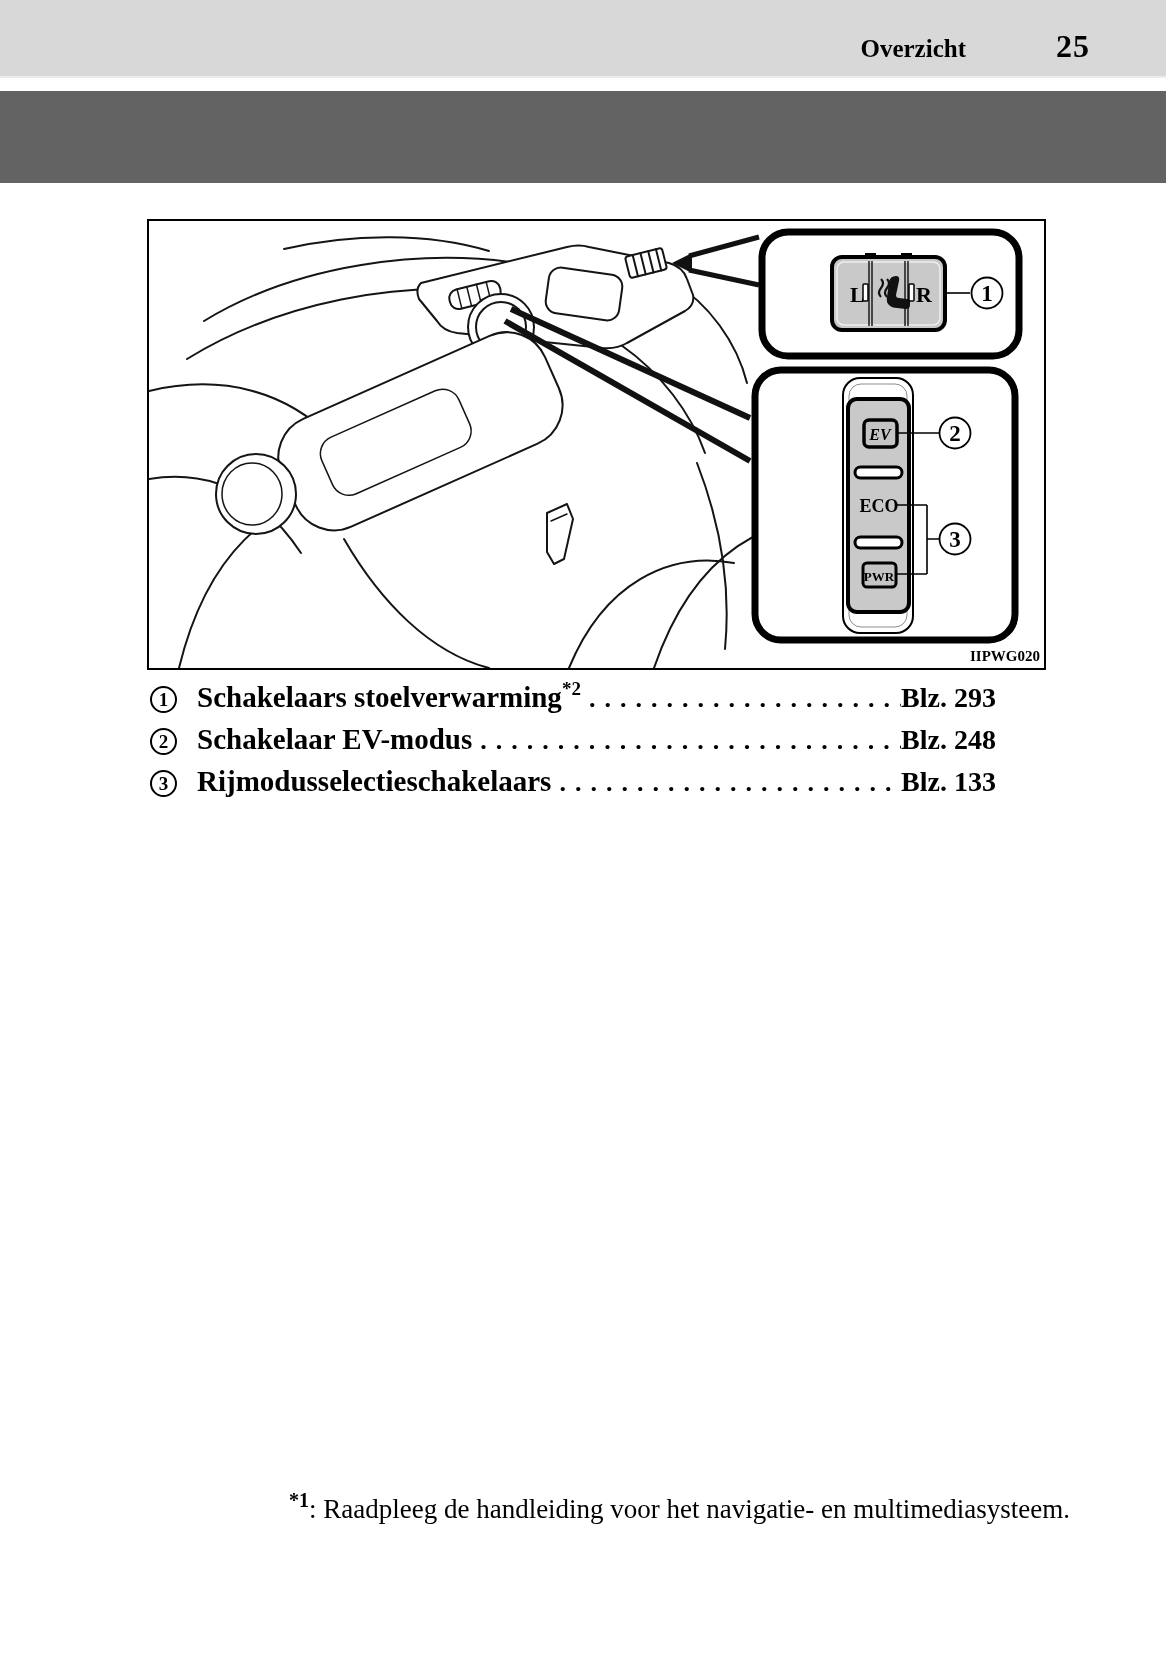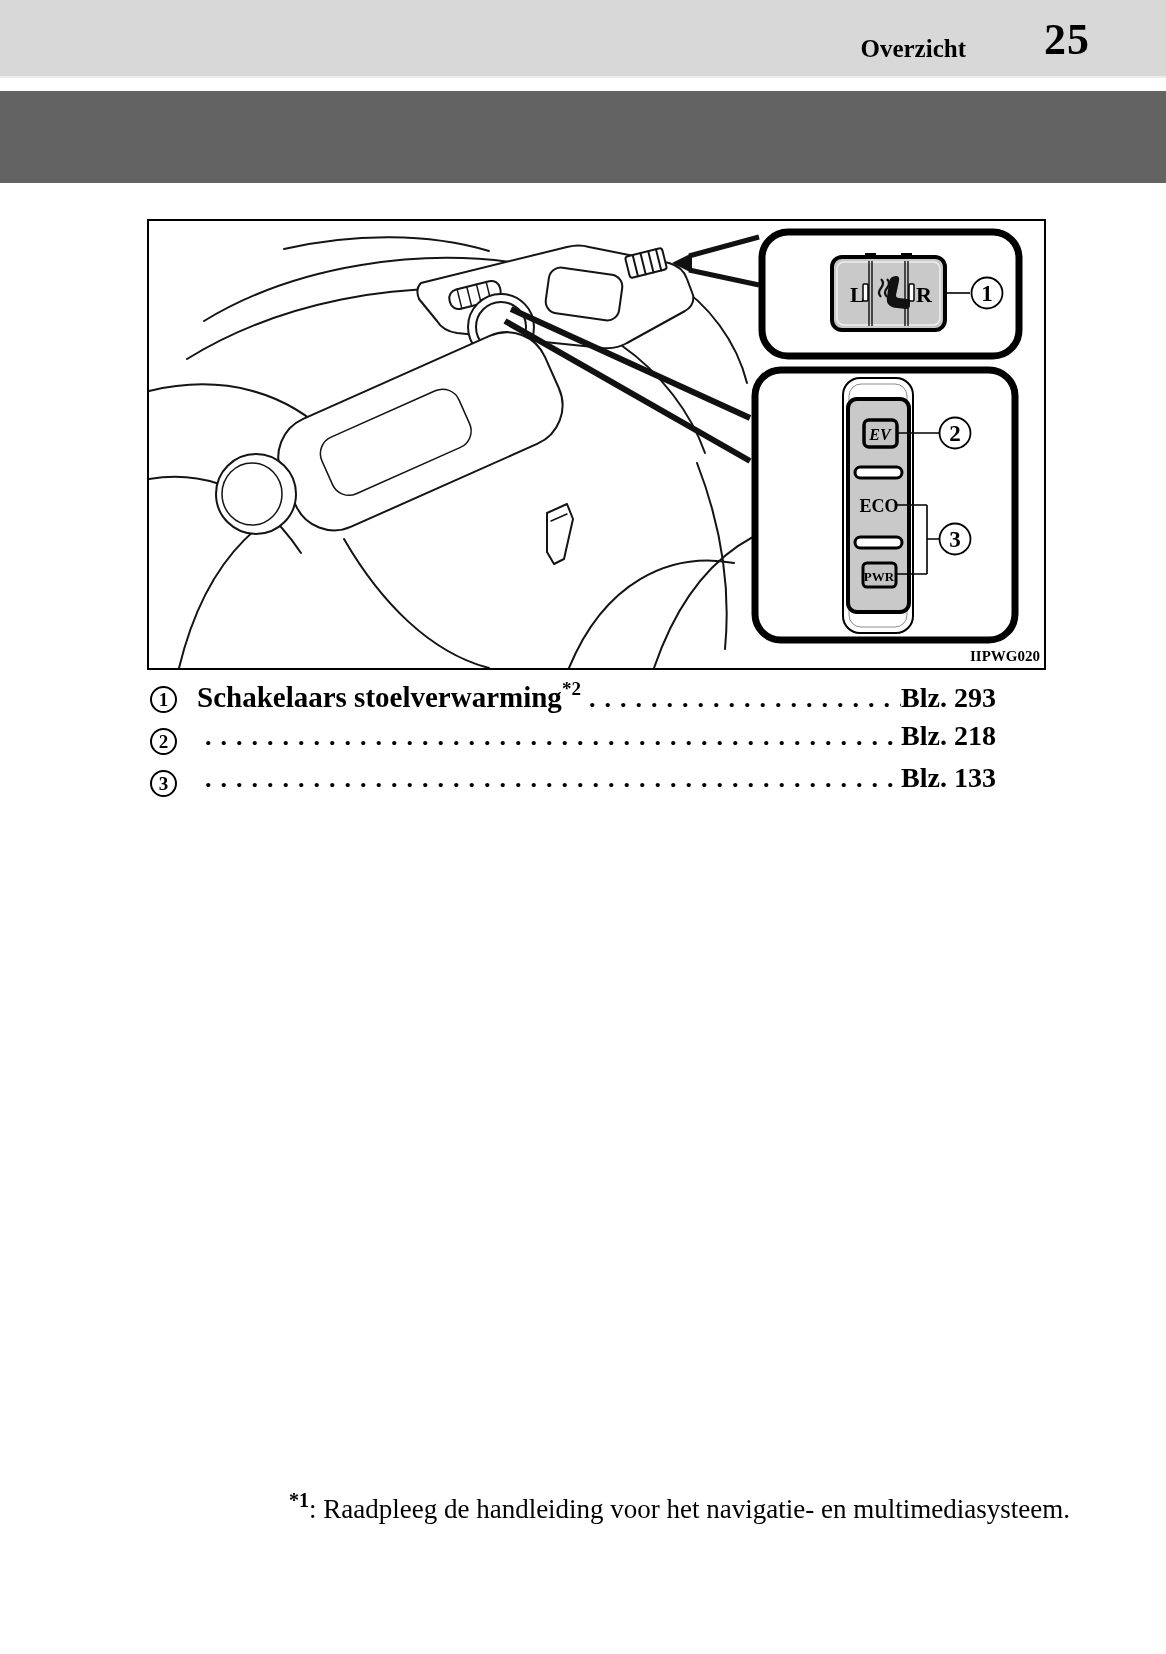--- a/index.html
+++ b/index.html
@@ -1,21 +1,21 @@
 <!DOCTYPE html>
 <html><head>
 <meta charset="utf-8">
 <style>
   html,body{margin:0;padding:0;background:#fff;}
   #page{position:relative;width:1166px;height:1654px;background:#ffffff;overflow:hidden;
         font-family:Liberation Serif, serif;color:#000;padding-left:20px;}
   .header{position:absolute;top:0;left:0;width:1166px;height:76px;background:#d8d8d8;
           border-bottom:2px solid #ececec;}
   .hdr-section{position:absolute;bottom:13px;right:200px;font-size:25px;font-weight:700;}
-  .hdr-page{position:absolute;bottom:11px;right:76px;font-size:44px;font-weight:700;letter-spacing:1px;}
+  .hdr-page{position:absolute;bottom:11px;right:76px;font-size:32px;font-weight:700;letter-spacing:1px;}
   .banner{position:absolute;top:91px;left:0;width:1166px;height:92px;background:#636363;}
   .figure{position:absolute;left:147px;top:219px;width:899px;height:451px;
           border:2px solid #000;box-sizing:border-box;background:#fff;}
   .figure svg{position:absolute;left:0;top:0;}
   .legend{position:absolute;left:150px;top:678px;width:846px;}
   .lrow{display:flex;align-items:baseline;height:42px;}
   .badge{flex:0 0 27px;width:27px;height:27px;border:2px solid #000;border-radius:50%;
          box-sizing:border-box;font-size:19px;font-weight:700;text-align:center;line-height:24px;
          align-self:center;margin-right:20px;}
   .lbl{font-size:29px;font-weight:700;white-space:nowrap;}
@@ -141,25 +141,27 @@
 
   <div class="legend">
     <div class="lrow">
       <span class="badge">1</span>
       <span class="lbl"><span>Schakelaars stoelverwarming</span><span class="sup">*2</span></span>
       <span class="leader">........................................................................</span>
       <span class="ref">Blz. 293</span>
     </div>
     <div class="lrow">
       <span class="badge">2</span>
+      <span class="lbl"><span>Schakelaar EV-modus</span><span class="sup"></span></span>
       <span class="leader">........................................................................</span>
-      <span class="ref">Blz. 218</span>
+      <span class="ref">Blz. 248</span>
     </div>
     <div class="lrow">
       <span class="badge">3</span>
+      <span class="lbl"><span>Rijmodusselectieschakelaars</span><span class="sup"></span></span>
       <span class="leader">........................................................................</span>
       <span class="ref">Blz. 133</span>
     </div>
   </div>
 
   <div class="footnotes">
     <div><span class="fnmark">*1</span><span>: Raadpleeg de handleiding voor het navigatie- en multimediasysteem.</span></div>
   </div>
 
 </div>

